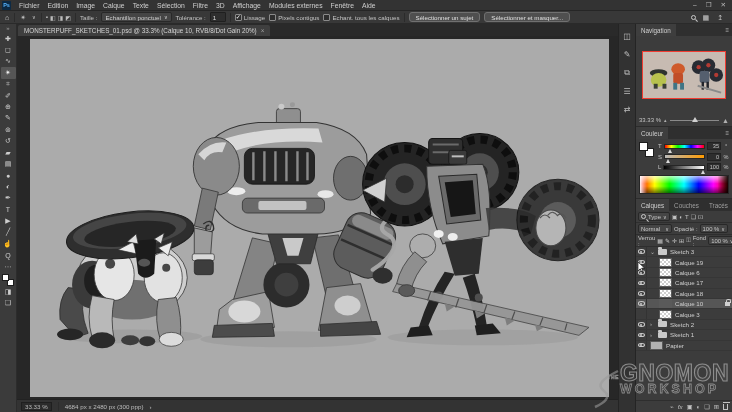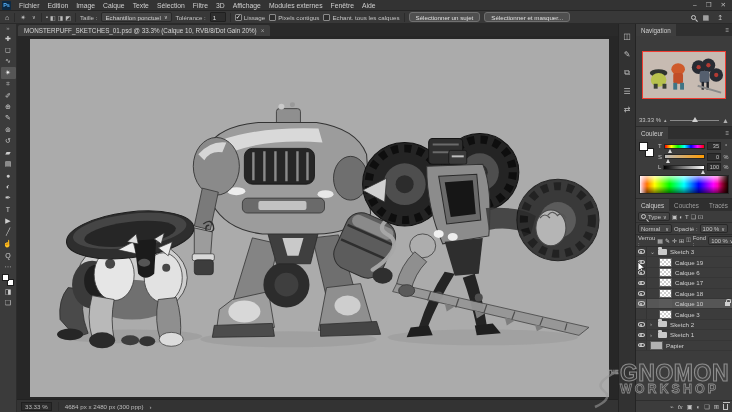--- a/index.html
+++ b/index.html
@@ -143,21 +143,21 @@
   .lfoot{height:12px;border-top:1px solid #2e2e2e;display:flex;align-items:center;
          justify-content:flex-end;gap:4px;padding:0 4px;font-size:6.2px;color:#c2c2c2;}
   .trash{width:5px;height:6px;border:1px solid #c2c2c2;border-top:none;position:relative;}
   .trash::before{content:'';position:absolute;top:-2px;left:-1.5px;width:7px;height:1px;background:#c2c2c2;}
 
   .cursorarrow{position:absolute;left:2px;top:15px;z-index:5;}
 
   
   .watermark{position:absolute;right:0;bottom:1px;width:140px;height:48px;z-index:40;
              pointer-events:none;opacity:.75;text-align:right;}
-  .wmrow{display:flex;align-items:center;justify-content:flex-end;padding-right:3px;}
+  .wmrow{display:flex;align-items:flex-end;justify-content:flex-end;padding-right:3px;}
   .wmthe{font-size:5px;font-weight:bold;color:transparent;-webkit-text-stroke:.6px #a8a8a8;
          margin-right:1px;margin-bottom:3px;letter-spacing:.5px;}
   .wmgnomon{font-size:23px;font-weight:bold;line-height:20px;color:rgba(170,170,170,.08);
             -webkit-text-stroke:1.1px #a8a8a8;letter-spacing:.5px;}
   .wmworkshop{font-size:12.5px;font-weight:bold;line-height:12px;color:rgba(170,170,170,.06);
             -webkit-text-stroke:.8px #a8a8a8;letter-spacing:3px;padding-right:13px;}
   .wmswoosh{position:absolute;left:2px;bottom:2px;}
 </style>
 </head>
 <body>

